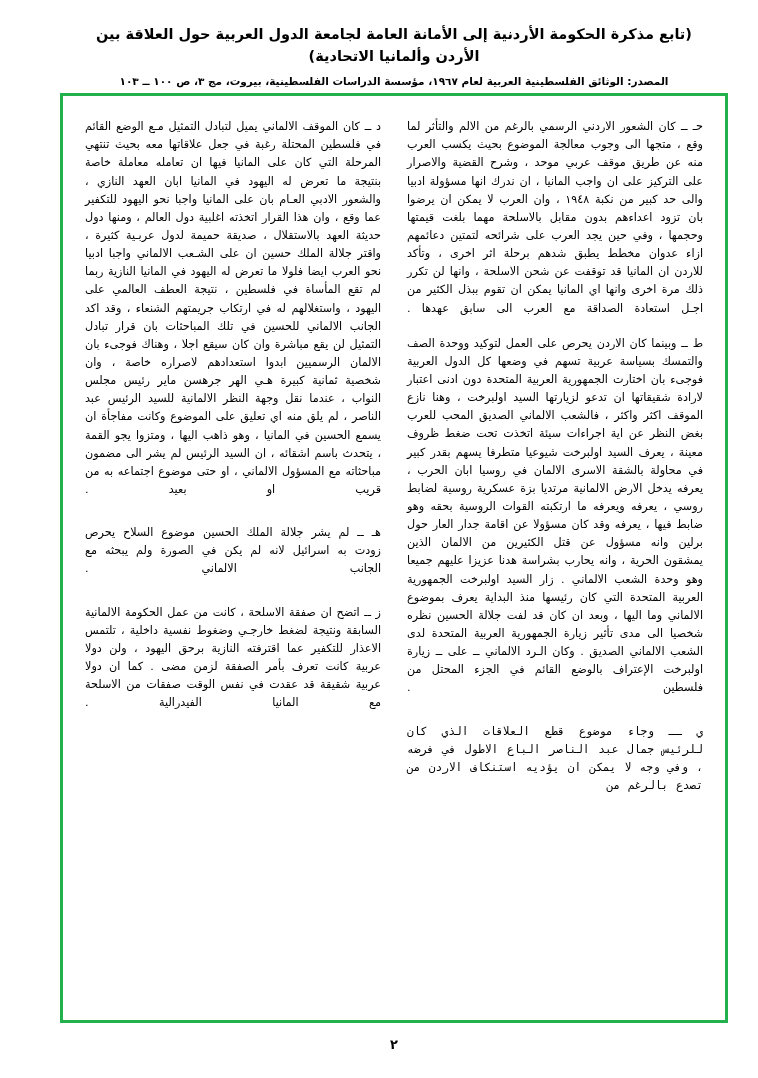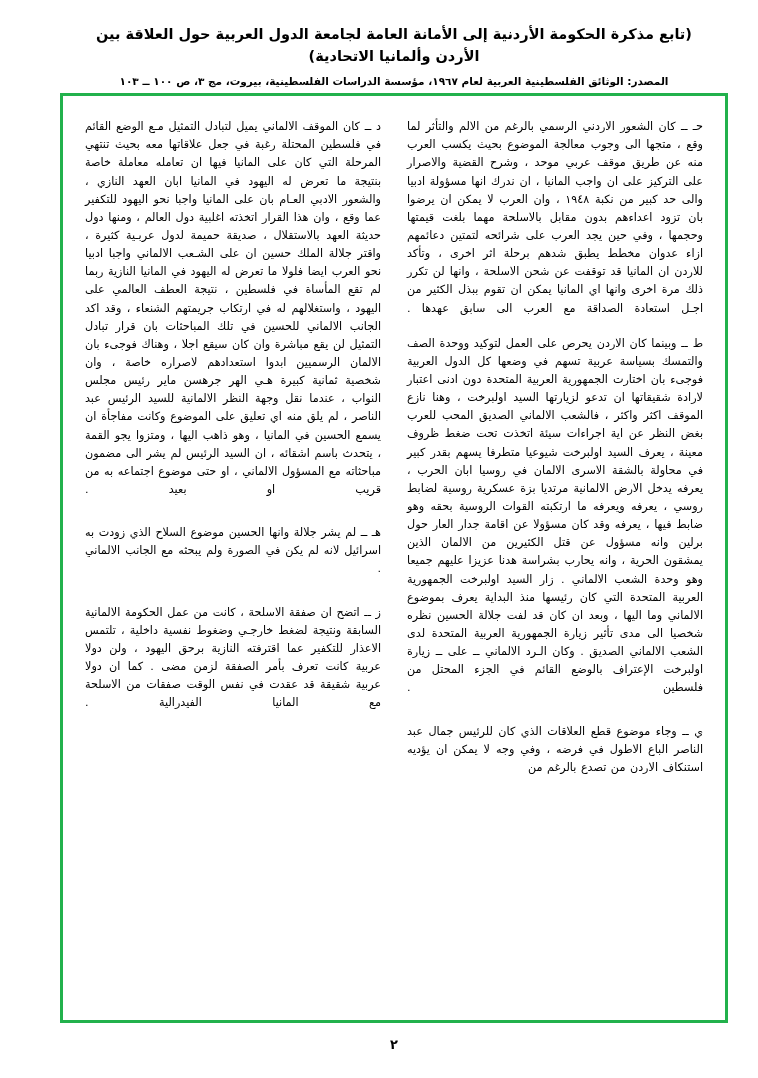--- a/index.html
+++ b/index.html
@@ -57,20 +57,21 @@
   .col p {
     margin: 4px 0 13px 0;
     font-size: 11.2px;
     line-height: 1.62;
     text-align: justify;
     text-align-last: justify;
     word-spacing: 1px;
   }
   .col p.last-right {
     text-align-last: right;
+    font-family: Liberation Mono, monospace;
   }
   .col p.spacer-top {
     margin-top: 12px;
   }
   .page-number {
     text-align: center;
     font-size: 13px;
     font-weight: bold;
     padding: 14px 0 6px 0;
   }
@@ -86,21 +87,21 @@
   <div class="frame" style="border-color: rgb(34, 177, 76);">
 
     <div class="col">
       <p>حـ ــ كان الشعور الاردني الرسمي بالرغم من الالم والتأثر لما وقع ، متجها الى وجوب معالجة الموضوع بحيث يكسب العرب منه عن طريق موقف عربي موحد ، وشرح القضية والاصرار على التركيز على ان واجب المانيا ، ان ندرك انها مسؤولة ادبيا والى حد كبير من نكبة ١٩٤٨ ، وان العرب لا يمكن ان يرضوا بان تزود اعداءهم بدون مقابل بالاسلحة مهما بلغت قيمتها وحجمها ، وفي حين يجد العرب على شرائحه لتمتين دعائمهم ازاء عدوان مخطط يطبق شدهم برحلة اثر اخرى ، وتأكد للاردن ان المانيا قد توقفت عن شحن الاسلحة ، وانها لن تكرر ذلك مرة اخرى وانها اي المانيا يمكن ان تقوم ببذل الكثير من اجـل استعادة الصداقة مع العرب الى سابق عهدها .</p>
       <p>ط ــ وبينما كان الاردن يحرص على العمل لتوكيد ووحدة الصف والتمسك بسياسة عربية تسهم في وضعها كل الدول العربية فوجىء بان اختارت الجمهورية العربية المتحدة دون ادنى اعتبار لارادة شقيقاتها ان تدعو لزيارتها السيد اولبرخت ، وهنا نازع الموقف اكثر واكثر ، فالشعب الالماني الصديق المحب للعرب بغض النظر عن اية اجراءات سيئة اتخذت تحت ضغط ظروف معينة ، يعرف السيد اولبرخت شيوعيا متطرفا يسهم بقدر كبير في محاولة بالشقة الاسرى الالمان في روسيا ابان الحرب ، يعرفه يدخل الارض الالمانية مرتديا بزة عسكرية روسية لضابط روسي ، يعرفه ويعرفه ما ارتكبته القوات الروسية بحقه وهو ضابط فيها ، يعرفه وقد كان مسؤولا عن اقامة جدار العار حول برلين وانه مسؤول عن قتل الكثيرين من الالمان الذين يمشقون الحرية ، وانه يحارب بشراسة هدنا عزيزا عليهم جميعا وهو وحدة الشعب الالماني . زار السيد اولبرخت الجمهورية العربية المتحدة التي كان رئيسها منذ البداية يعرف بموضوع الالماني وما اليها ، وبعد ان كان قد لفت جلالة الحسين نظره شخصيا الى مدى تأثير زيارة الجمهورية العربية المتحدة لدى الشعب الالماني الصديق . وكان الـرد الالماني ــ على ــ زيارة اولبرخت الإعتراف بالوضع القائم في الجزء المحتل من فلسطين .</p>
       <p class="last-right spacer-top">ي ــ وجاء موضوع قطع العلاقات الذي كان للرئيس جمال عبد الناصر الباع الاطول في فرضه ، وفي وجه لا يمكن ان يؤديه استنكاف الاردن من تصدع بالرغم من</p>
     </div>
 
     <div class="col">
       <p>د ــ كان الموقف الالماني يميل لتبادل التمثيل مـع الوضع القائم في فلسطين المحتلة رغبة في جعل علاقاتها معه بحيث تنتهي المرحلة التي كان على المانيا فيها ان تعامله معاملة خاصة بنتيجة ما تعرض له اليهود في المانيا ابان العهد النازي ، والشعور الادبي العـام بان على المانيا واجبا نحو اليهود للتكفير عما وقع ، وان هذا القرار اتخذته اغلبية دول العالم ، ومنها دول حديثة العهد بالاستقلال ، صديقة حميمة لدول عربـية كثيرة ، واقتر جلالة الملك حسين ان على الشـعب الالماني واجبا ادبيا نحو العرب ايضا فلولا ما تعرض له اليهود في المانيا النازية ربما لم تقع المأساة في فلسطين ، نتيجة العطف العالمي على اليهود ، واستغلالهم له في ارتكاب جريمتهم الشنعاء ، وقد اكد الجانب الالماني للحسين في تلك المباحثات بان قرار تبادل التمثيل لن يقع مباشرة وان كان سيقع اجلا ، وهناك فوجىء بان الالمان الرسميين ابدوا استعدادهم لاصراره خاصة ، وان شخصية ثمانية كبيرة هـي الهر جرهسن ماير رئيس مجلس النواب ، عندما نقل وجهة النظر الالمانية للسيد الرئيس عبد الناصر ، لم يلق منه اي تعليق على الموضوع وكانت مفاجأة ان يسمع الحسين في المانيا ، وهو ذاهب اليها ، ومتزوا يجو القمة ، يتحدث باسم اشقائه ، ان السيد الرئيس لم يشر الى مضمون مباحثاته مع المسؤول الالماني ، او حتى موضوع اجتماعه به من قريب او بعيد .</p>
-      <p class="spacer-top">هـ ــ لم يشر جلالة وانها الحسين موضوع السلاح الذي زودت به اسرائيل لانه لم يكن في الصورة ولم يبحثه مع الجانب الالماني .</p>
+      <p class="spacer-top">هـ ــ لم يشر جلالة الملك الحسين موضوع السلاح يحرص زودت به اسرائيل لانه لم يكن في الصورة ولم يبحثه مع الجانب الالماني .</p>
       <p class="spacer-top">ز ــ اتضح ان صفقة الاسلحة ، كانت من عمل الحكومة الالمانية السابقة ونتيجة لضغط خارجـي وضغوط نفسية داخلية ، تلتمس الاعذار للتكفير عما اقترفته النازية برحق اليهود ، ولن دولا عربية كانت تعرف بأمر الصفقة لزمن مضى . كما ان دولا عربية شقيقة قد عقدت في نفس الوقت صفقات من الاسلحة مع المانيا الفيدرالية .</p>
     </div>
 
   </div>
 
   <div class="page-number">٢</div>
 
 </div>
 
 </body></html>

